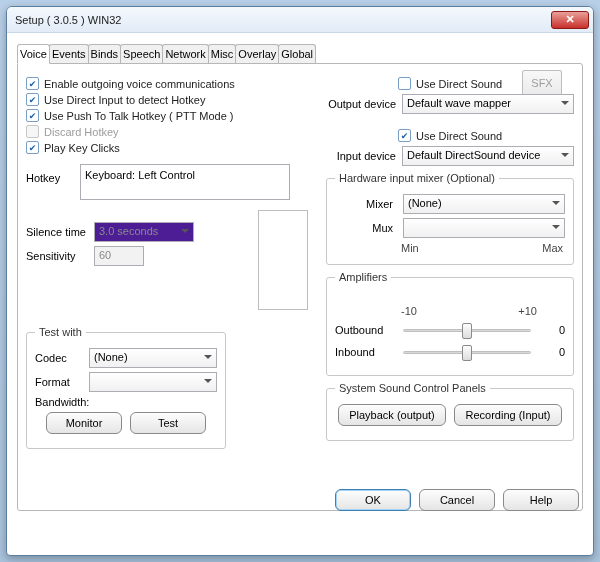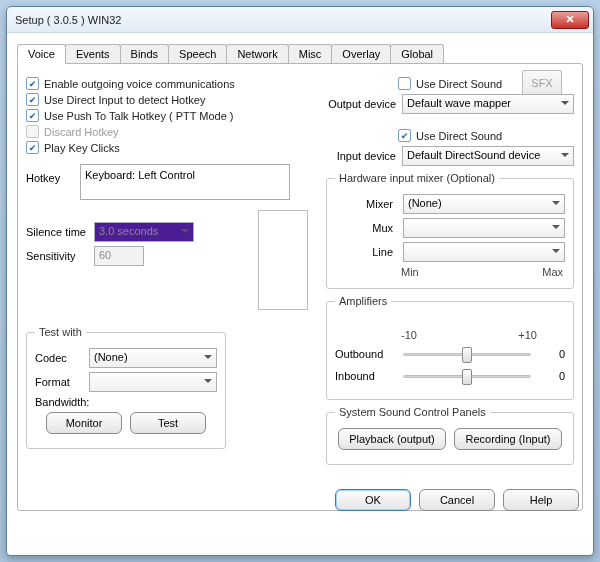--- a/index.html
+++ b/index.html
@@ -3,21 +3,21 @@
 <meta charset="utf-8">
 <style>
   * { box-sizing: border-box; font-family: "Segoe UI", Tahoma, sans-serif; font-size: 11px; }
   body { margin: 0; background: linear-gradient(#b8d0e8, #aac4dd); padding: 6px; }
   .window { width: 588px; height: 550px; background: #fff; border: 1px solid #5a7fa0; border-radius: 6px 6px 4px 4px; box-shadow: 0 3px 10px rgba(0,0,0,.3); overflow: hidden; position: relative; }
   .titlebar { height: 26px; background: linear-gradient(#f4f8fd,#e2ecf7); display:flex; align-items:center; padding:0 4px 0 8px; border-bottom:1px solid #c9d7e6; }
   .titlebar-text { flex:1; color:#222; }
   .close-btn { width:38px; height:18px; background: linear-gradient(#e9a099,#c9302c); border:1px solid #8b1a15; border-radius:3px; color:#fff; display:flex; align-items:center; justify-content:center; cursor:pointer; font-weight:bold; }
   .content { padding: 8px 10px; position: relative; }
   .tabs { display:flex; gap:0; margin-top:2px; }
-  .tab { padding:3px 10px; border:1px solid #b6b6b6; border-bottom:none; background:#f0f0f0; cursor:pointer; position:relative; top:1px; border-radius:3px 3px 0 0; margin-right:-1px; }
+  .tab { padding:3px 2px; border:1px solid #b6b6b6; border-bottom:none; background:#f0f0f0; cursor:pointer; position:relative; top:1px; border-radius:3px 3px 0 0; margin-right:-1px; }
   .tab.active { background:#fff; z-index:2; border-bottom:1px solid #fff; }
   .panel { border:1px solid #b6b6b6; padding:10px 8px 12px 8px; min-height:448px; border-radius:0 3px 3px 3px; position:relative; }
   .columns { display:flex; gap:10px; }
   .col-left { width: 290px; }
   .col-right { flex:1; }
   .chk-row { display:flex; align-items:center; margin:3px 0; gap:5px; }
   .chk { width:13px; height:13px; border:1px solid #7a9fc4; background:#fff; display:inline-flex; align-items:center; justify-content:center; font-size:9px; color:#2166b1; border-radius:2px; }
   .chk.on::after { content:"✔"; }
   .chk.dis { border-color:#c7c7c7; color:#bbb; background:#f6f6f6; }
   .lbl { color:#222; }
@@ -157,24 +157,20 @@
           <fieldset class="mixer-group">
             <legend>Hardware input mixer (Optional)</legend>
             <div class="row">
               <span class="labcol" style="text-align:right;">Mixer</span>
               <div class="combo">(None)</div>
             </div>
             <div class="row">
               <span class="labcol" style="text-align:right;">Mux</span>
               <div class="combo"></div>
             </div>
-            <div class="row">
-              <span class="labcol" style="text-align:right;">Line</span>
-              <div class="combo"></div>
-            </div>
             <div class="rlabels" style="margin-left:66px;">
               <span>Min</span>
               <span>Max</span>
             </div>
           </fieldset>
 
           <fieldset>
             <legend>Amplifiers</legend>
             <div class="rlabels" style="margin:16px 28px 0 66px;">
               <span>-10</span>

